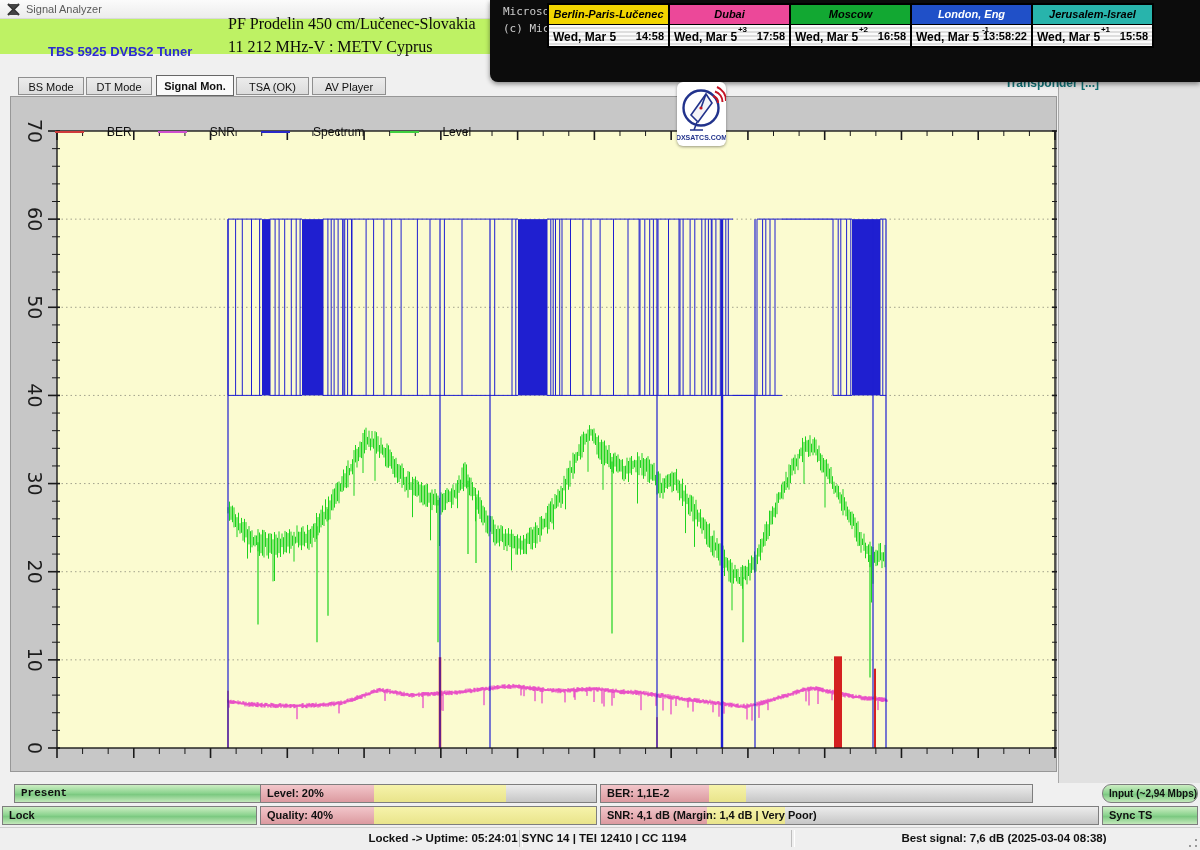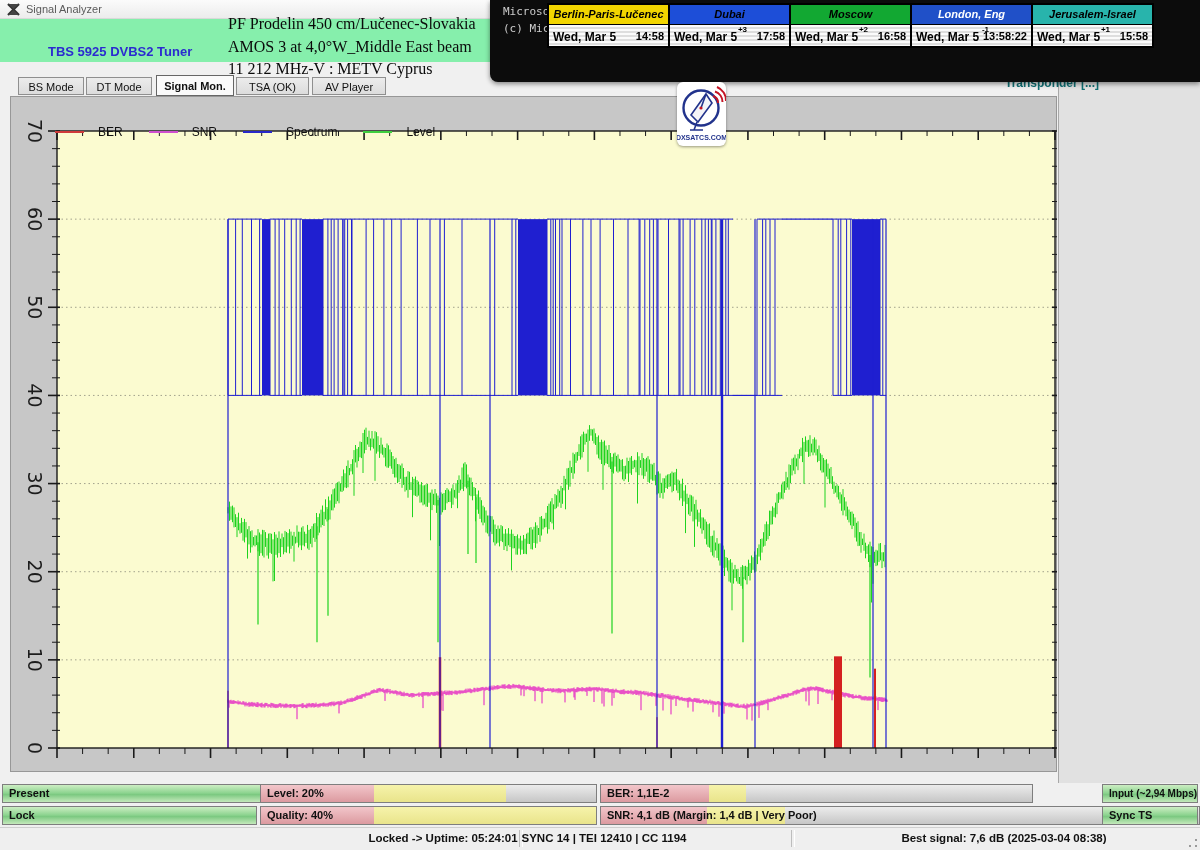--- a/index.html
+++ b/index.html
@@ -5,38 +5,38 @@
   html,body{margin:0;padding:0;}
   body{width:1200px;height:850px;position:relative;overflow:hidden;
        font-family:"Liberation Sans",sans-serif;background:#f0f0f0;}
   .abs{position:absolute;}
 
   
   #titlebar{left:0;top:0;width:1200px;height:18px;background:linear-gradient(#fbfbfb,#ececec);
             border-bottom:1px solid #d9d9d9;}
   #app-icon{left:7px;top:3px;width:13px;height:13px;}
   #window-title{left:26px;top:3px;font-size:11px;color:#5a5a5a;}
-  #info-strip{left:0;top:19px;width:492px;height:43px;background:#86efac;}
+  #info-strip{left:0;top:19px;width:492px;height:35px;background:#bef264;}
   #tuner-title{left:48px;top:25px;font-size:13px;font-weight:bold;color:#2b2bd0;}
   #tuner-subtitle{left:62px;top:44px;font-size:11px;color:#1c1c1c;}
   #tabs-strip{left:0;top:62px;width:1058px;height:34px;background:#f0f0f0;}
   .tab{position:absolute;top:77px;height:18px;background:linear-gradient(#ececec,#dcdcdc);
        border:1px solid #8f8f8f;font-size:11px;color:#111;text-align:center;line-height:18px;
        box-sizing:border-box;}
   .tab.active{background:#fafafa;border-color:#666;top:75px;height:21px;font-weight:bold;line-height:21px;}
 
   
   #overlay-caption{left:228px;top:13px;width:268px;font-family:"Liberation Serif",serif;
                    font-size:16px;line-height:22.6px;color:#0a0a0a;z-index:30;white-space:nowrap;}
 
   
   #chart-panel{left:10px;top:96px;width:1047px;height:676px;background:#c7c7c7;
                border:1px solid #979797;box-sizing:border-box;}
   #legend{left:55px;top:101px;height:22px;display:flex;align-items:center;gap:26px;z-index:5;}
-  .legend-item{display:flex;align-items:center;gap:14px;margin-top:40px;}
+  .legend-item{display:flex;align-items:center;gap:23px;margin-top:40px;}
   .legend-swatch{width:29px;height:0;border-top-width:2px;border-top-style:solid;}
   .legend-label{font-size:12px;color:#111;}
   #chart-svg{position:absolute;left:10px;top:96px;}
 
   
   #console{left:490px;top:0;width:710px;height:82px;background:#0c0c0c;
            border-radius:0 0 0 8px;z-index:20;box-shadow:0 2px 5px rgba(0,0,0,.45);}
   .console-line{position:absolute;font-family:"DejaVu Sans Mono",monospace;font-size:11px;color:#cccccc;white-space:pre;}
   #console-line1{left:13px;top:5px;}
   #console-line2{left:13px;top:22px;}
@@ -391,40 +391,39 @@
 <div class="abs" id="mis-select">
   <span>Single</span>
   <span id="mis-chevron">▼</span>
 </div>
 <div class="abs" id="sb-tool-button">
   <span id="sb-tool-icon">≡</span>
 </div>
 
 <div class="abs" id="overlay-caption">
     <div>PF Prodelin 450 cm/Lučenec-Slovakia</div>
-    <div>AMOS 3 at 4,0°W_Middle East beam</div>
     <div>11 212 MHz-V : METV Cyprus</div>
   </div>
 
 <div class="abs" id="console">
   <span class="console-line" id="console-line1">Microsof</span>
   <span class="console-line" id="console-line2">(c) Micr</span>
 </div>
 
 <div class="abs" id="clocks">
     <div class="clock">
       <div class="clock-header" style="background: rgb(242, 213, 0); color: rgb(0, 0, 0);">Berlin-Paris-Lučenec</div>
       <div class="clock-body">
         <span class="clock-date">Wed, Mar 5</span>
         <span class="clock-offset"></span>
         <span class="clock-time">14:58</span>
       </div>
     </div>
     <div class="clock">
-      <div class="clock-header" style="background: #1d4ed8; color: rgb(0, 0, 0);">Dubai</div>
+      <div class="clock-header" style="background: #ec4899; color: rgb(0, 0, 0);">Dubai</div>
       <div class="clock-body">
         <span class="clock-date">Wed, Mar 5</span>
         <span class="clock-offset">+3</span>
         <span class="clock-time">17:58</span>
       </div>
     </div>
     <div class="clock">
       <div class="clock-header" style="background: rgb(18, 168, 50); color: rgb(0, 0, 0);">Moscow</div>
       <div class="clock-body">
         <span class="clock-date">Wed, Mar 5</span>
@@ -461,45 +460,45 @@
     <g stroke="#c41424" stroke-width="2" fill="none">
       <path d="M36,14 a7,7 0 0 1 5,7"></path>
       <path d="M38,9.5 a11,11 0 0 1 7.5,10.5"></path>
       <path d="M40,5 a15,15 0 0 1 9,14"></path>
     </g>
     <text x="24.5" y="58" text-anchor="middle" font-size="7" font-weight="bold" font-family="Liberation Sans, sans-serif" fill="#22338c">DXSATCS.COM</text>
   </svg>
 </div>
 
 <div id="bars">
-    <div class="bar green" style="left: 2px; top: 784px; width: 279px;">
+    <div class="bar green" style="left: 14px; top: 784px; width: 279px; font-family: Liberation Mono, monospace;">
       <span class="bar-label">Present</span>
     </div>
     <div class="bar" style="left: 260px; top: 784px; width: 337px;">
       <div class="fill-pink" style="width: 113px;"></div>
       <div class="fill-yellow" style="left: 113px; width: 132px;"></div>
       <span class="bar-label">Level: 20%</span>
     </div>
     <div class="bar" style="left: 600px; top: 784px; width: 433px;">
       <div class="fill-pink" style="width: 108px;"></div>
       <div class="fill-yellow" style="left: 108px; width: 37px;"></div>
       <span class="bar-label">BER: 1,1E-2</span>
     </div>
-    <div class="bar green" style="left: 1102px; top: 784px; width: 96px;">
+    <div class="bar green" style="left: 1102px; top: 784px; width: 96px; border-radius: 9px;">
       <span class="bar-label small">Input (~2,94 Mbps)</span>
     </div>
     <div class="bar green" style="left: 2px; top: 806px; width: 255px;">
       <span class="bar-label">Lock</span>
     </div>
     <div class="bar" style="left: 260px; top: 806px; width: 337px;">
       <div class="fill-pink" style="width: 113px;"></div>
       <div class="fill-yellow" style="left: 113px; width: 224px;"></div>
       <span class="bar-label">Quality: 40%</span>
     </div>
-    <div class="bar" style="left: 600px; top: 806px; width: 600px;">
+    <div class="bar" style="left: 600px; top: 806px; width: 499px;">
       <div class="fill-pink" style="width: 106px;"></div>
       <div class="fill-yellow" style="left: 106px; width: 78px;"></div>
       <span class="bar-label">SNR: 4,1 dB (Margin: 1,4 dB | Very Poor)</span>
     </div>
     <div class="bar green" style="left: 1102px; top: 806px; width: 96px;">
       <span class="bar-label">Sync TS</span>
     </div>
   </div>
 
 <div class="abs" id="statusbar"></div>

